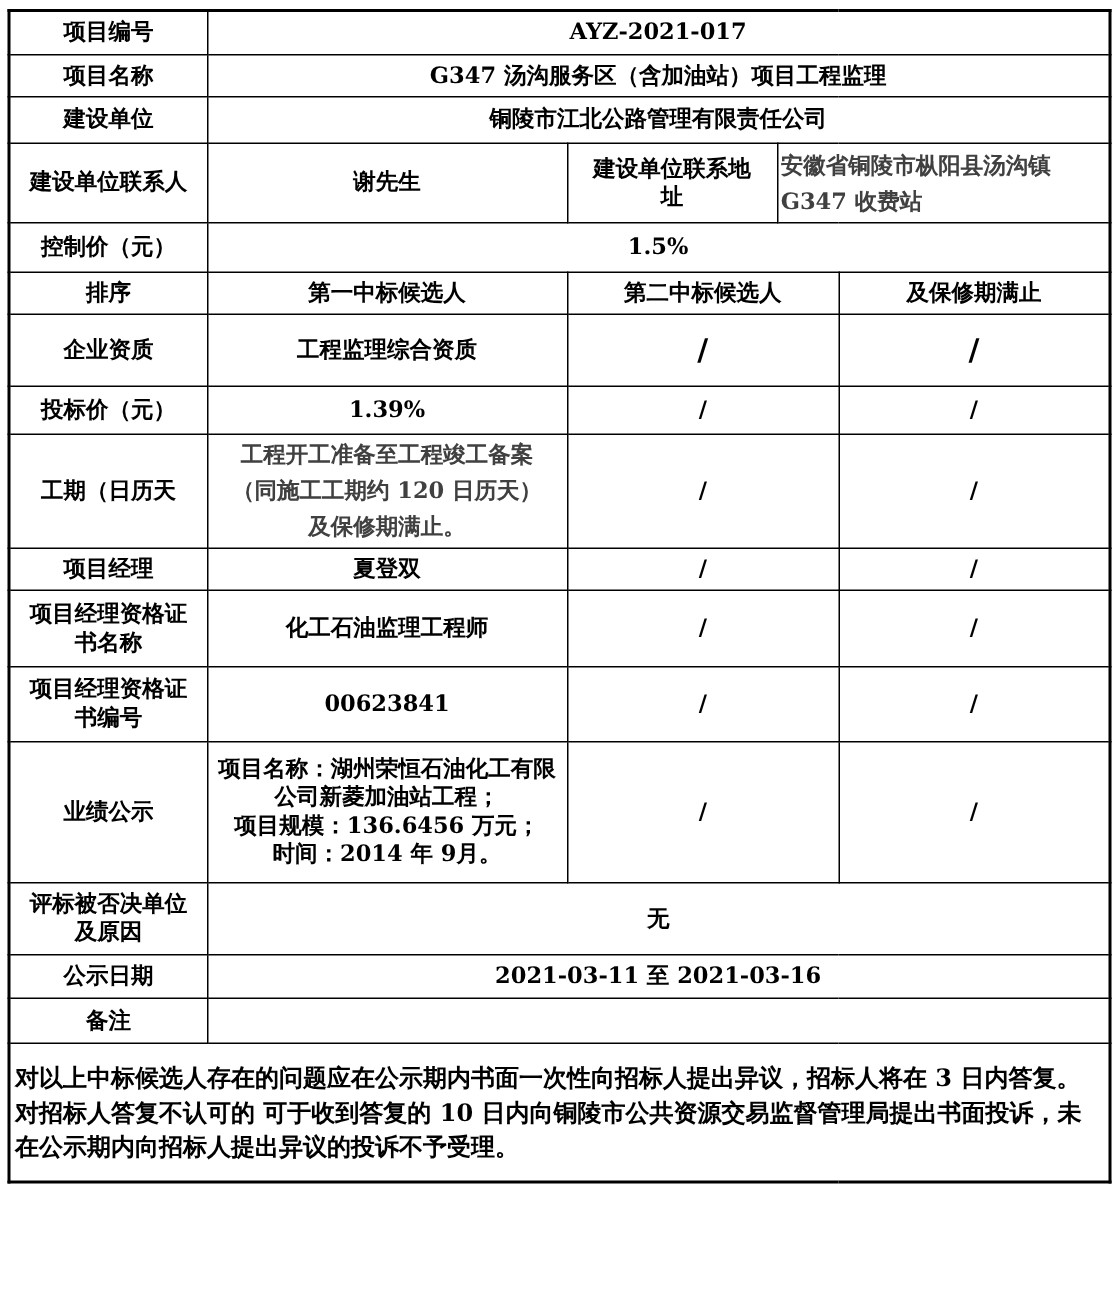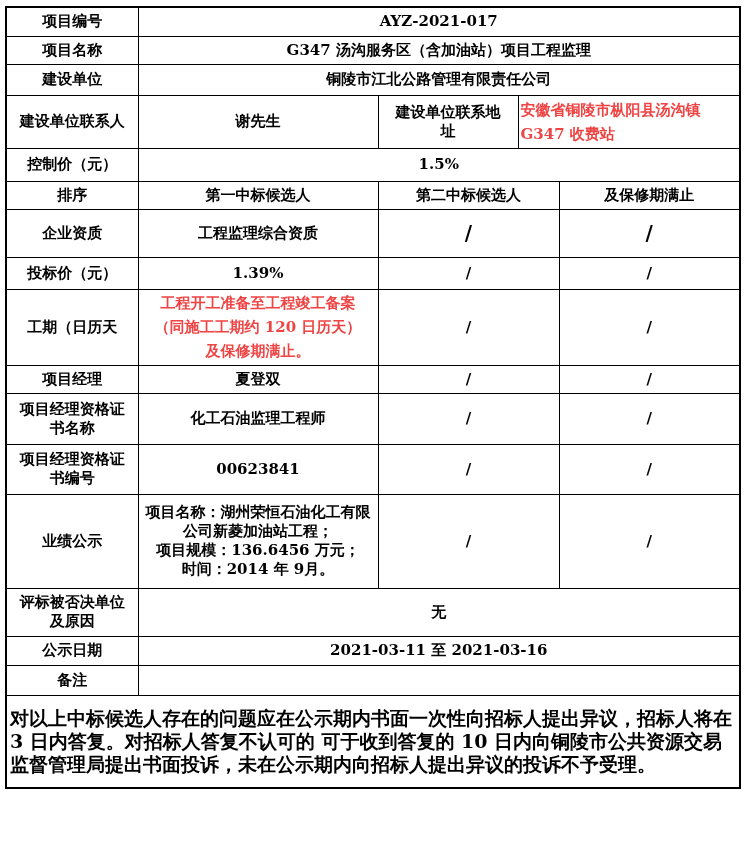--- a/index.html
+++ b/index.html
@@ -22,29 +22,29 @@
     vertical-align: middle;
     font-size: 15px;
     line-height: 19px;
     padding: 1px 2px;
     overflow: hidden;
     word-break: break-all;
     font-weight: bold;
   }
   td.label { padding: 1px 8px; }
   td.addr-label { padding: 1px 14px; }
-  .muted { color: #ef4444; }
+  .muted { color: #404040; }
   .left { text-align: left; }
   .pre { white-space: pre-line; }
   .ml { line-height: 24px; }
   .ml4 { line-height: 19px; }
   .slash-big { font-size: 20px; }
   tr.footer-row td {
     text-align: left;
-    font-size: 19px;
+    font-size: 16px;
     line-height: 23px;
     padding: 2px 3px;
     word-break: break-all;
   }
 </style>
 </head>
 <body>
 
 <table class="bid-table">
   <colgroup>

